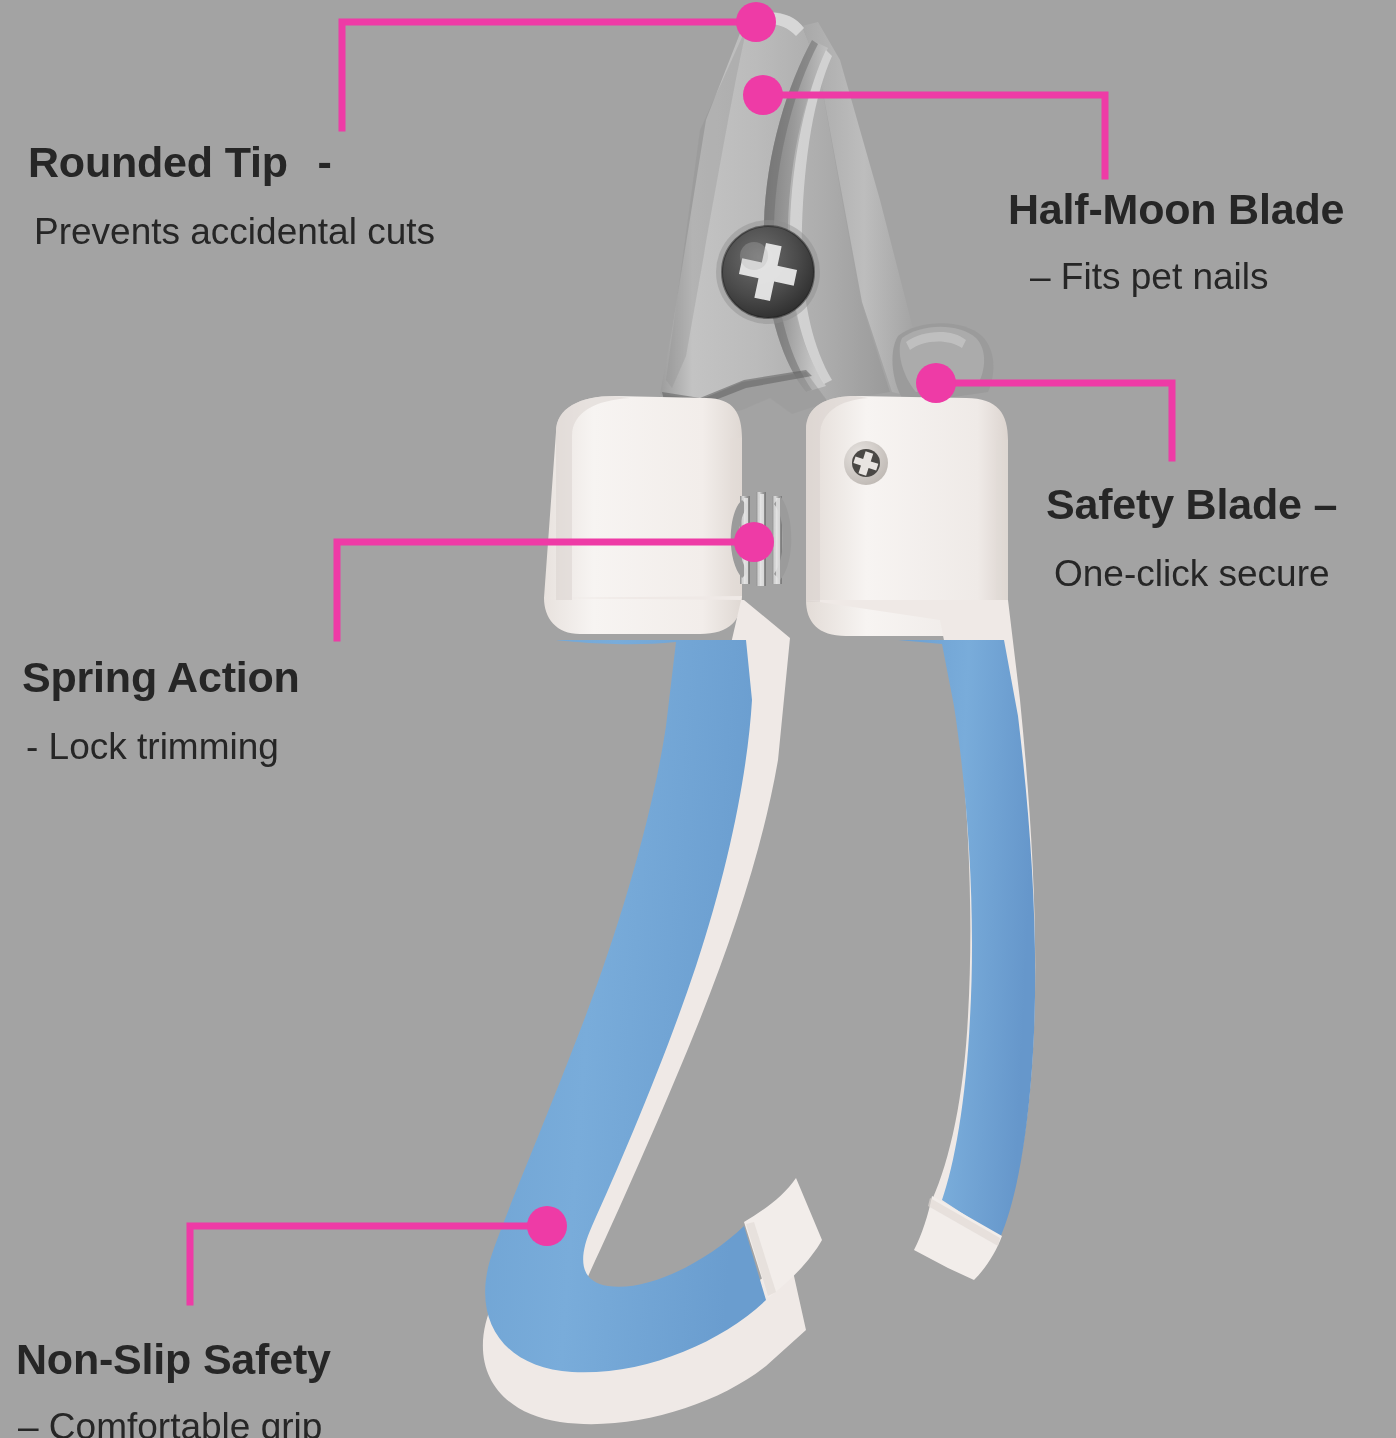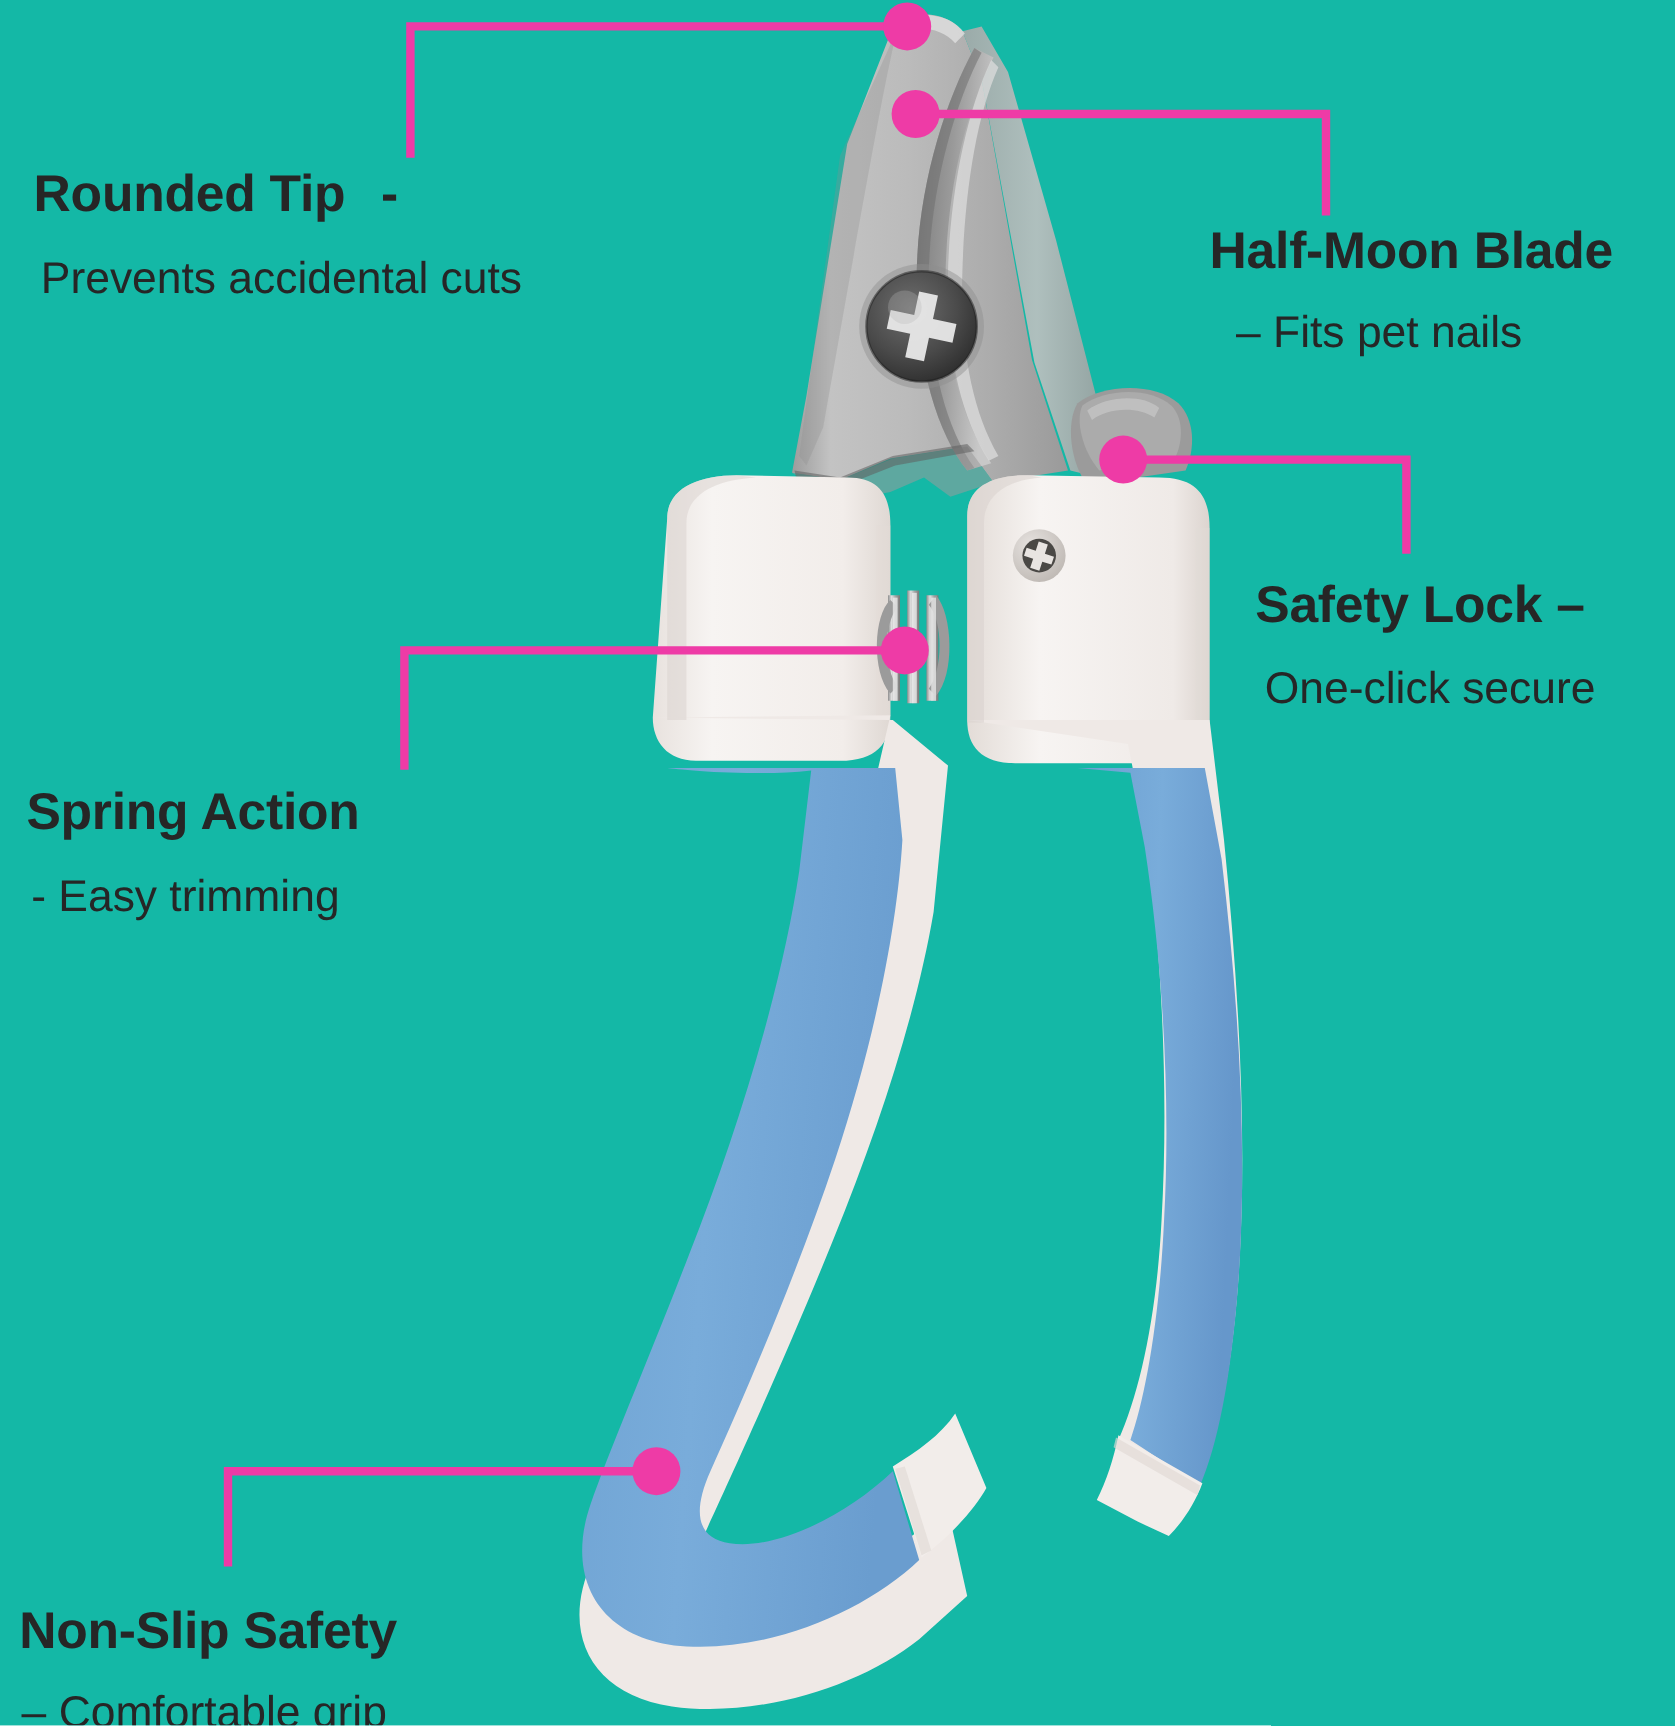--- a/index.html
+++ b/index.html
@@ -9,21 +9,21 @@
     background: #ffffff;
   }
   body {
     font-family: "Liberation Sans", "DejaVu Sans", sans-serif;
     -webkit-font-smoothing: antialiased;
   }
   #page {
     position: relative;
     width: 1396px;
     height: 1438px;
-    background: #14b8a6;
+    background: #a3a3a3;
     overflow: hidden;
   }
 
   
   #product-art {
     position: absolute;
     left: 0;
     top: 0;
     width: 1396px;
     height: 1438px;
@@ -372,27 +372,27 @@
     </div>
     <div class="label-sub">Prevents accidental cuts</div>
   </div>
 
   <div class="label-block" id="label-half-moon">
     <div class="label-title">Half-Moon Blade</div>
     <div class="label-sub">– Fits pet nails</div>
   </div>
 
   <div class="label-block" id="label-safety-lock">
-    <div class="label-title">Safety Lock –</div>
+    <div class="label-title">Safety Blade –</div>
     <div class="label-sub">One-click secure</div>
   </div>
 
   <div class="label-block" id="label-spring-action">
     <div class="label-title">Spring Action</div>
-    <div class="label-sub">-  Easy trimming</div>
+    <div class="label-sub">-  Lock trimming</div>
   </div>
 
   <div class="label-block" id="label-non-slip">
     <div class="label-title">Non-Slip Safety</div>
     <div class="label-sub">– Comfortable grip</div>
   </div>
 
 </div>
 
 </body></html>

